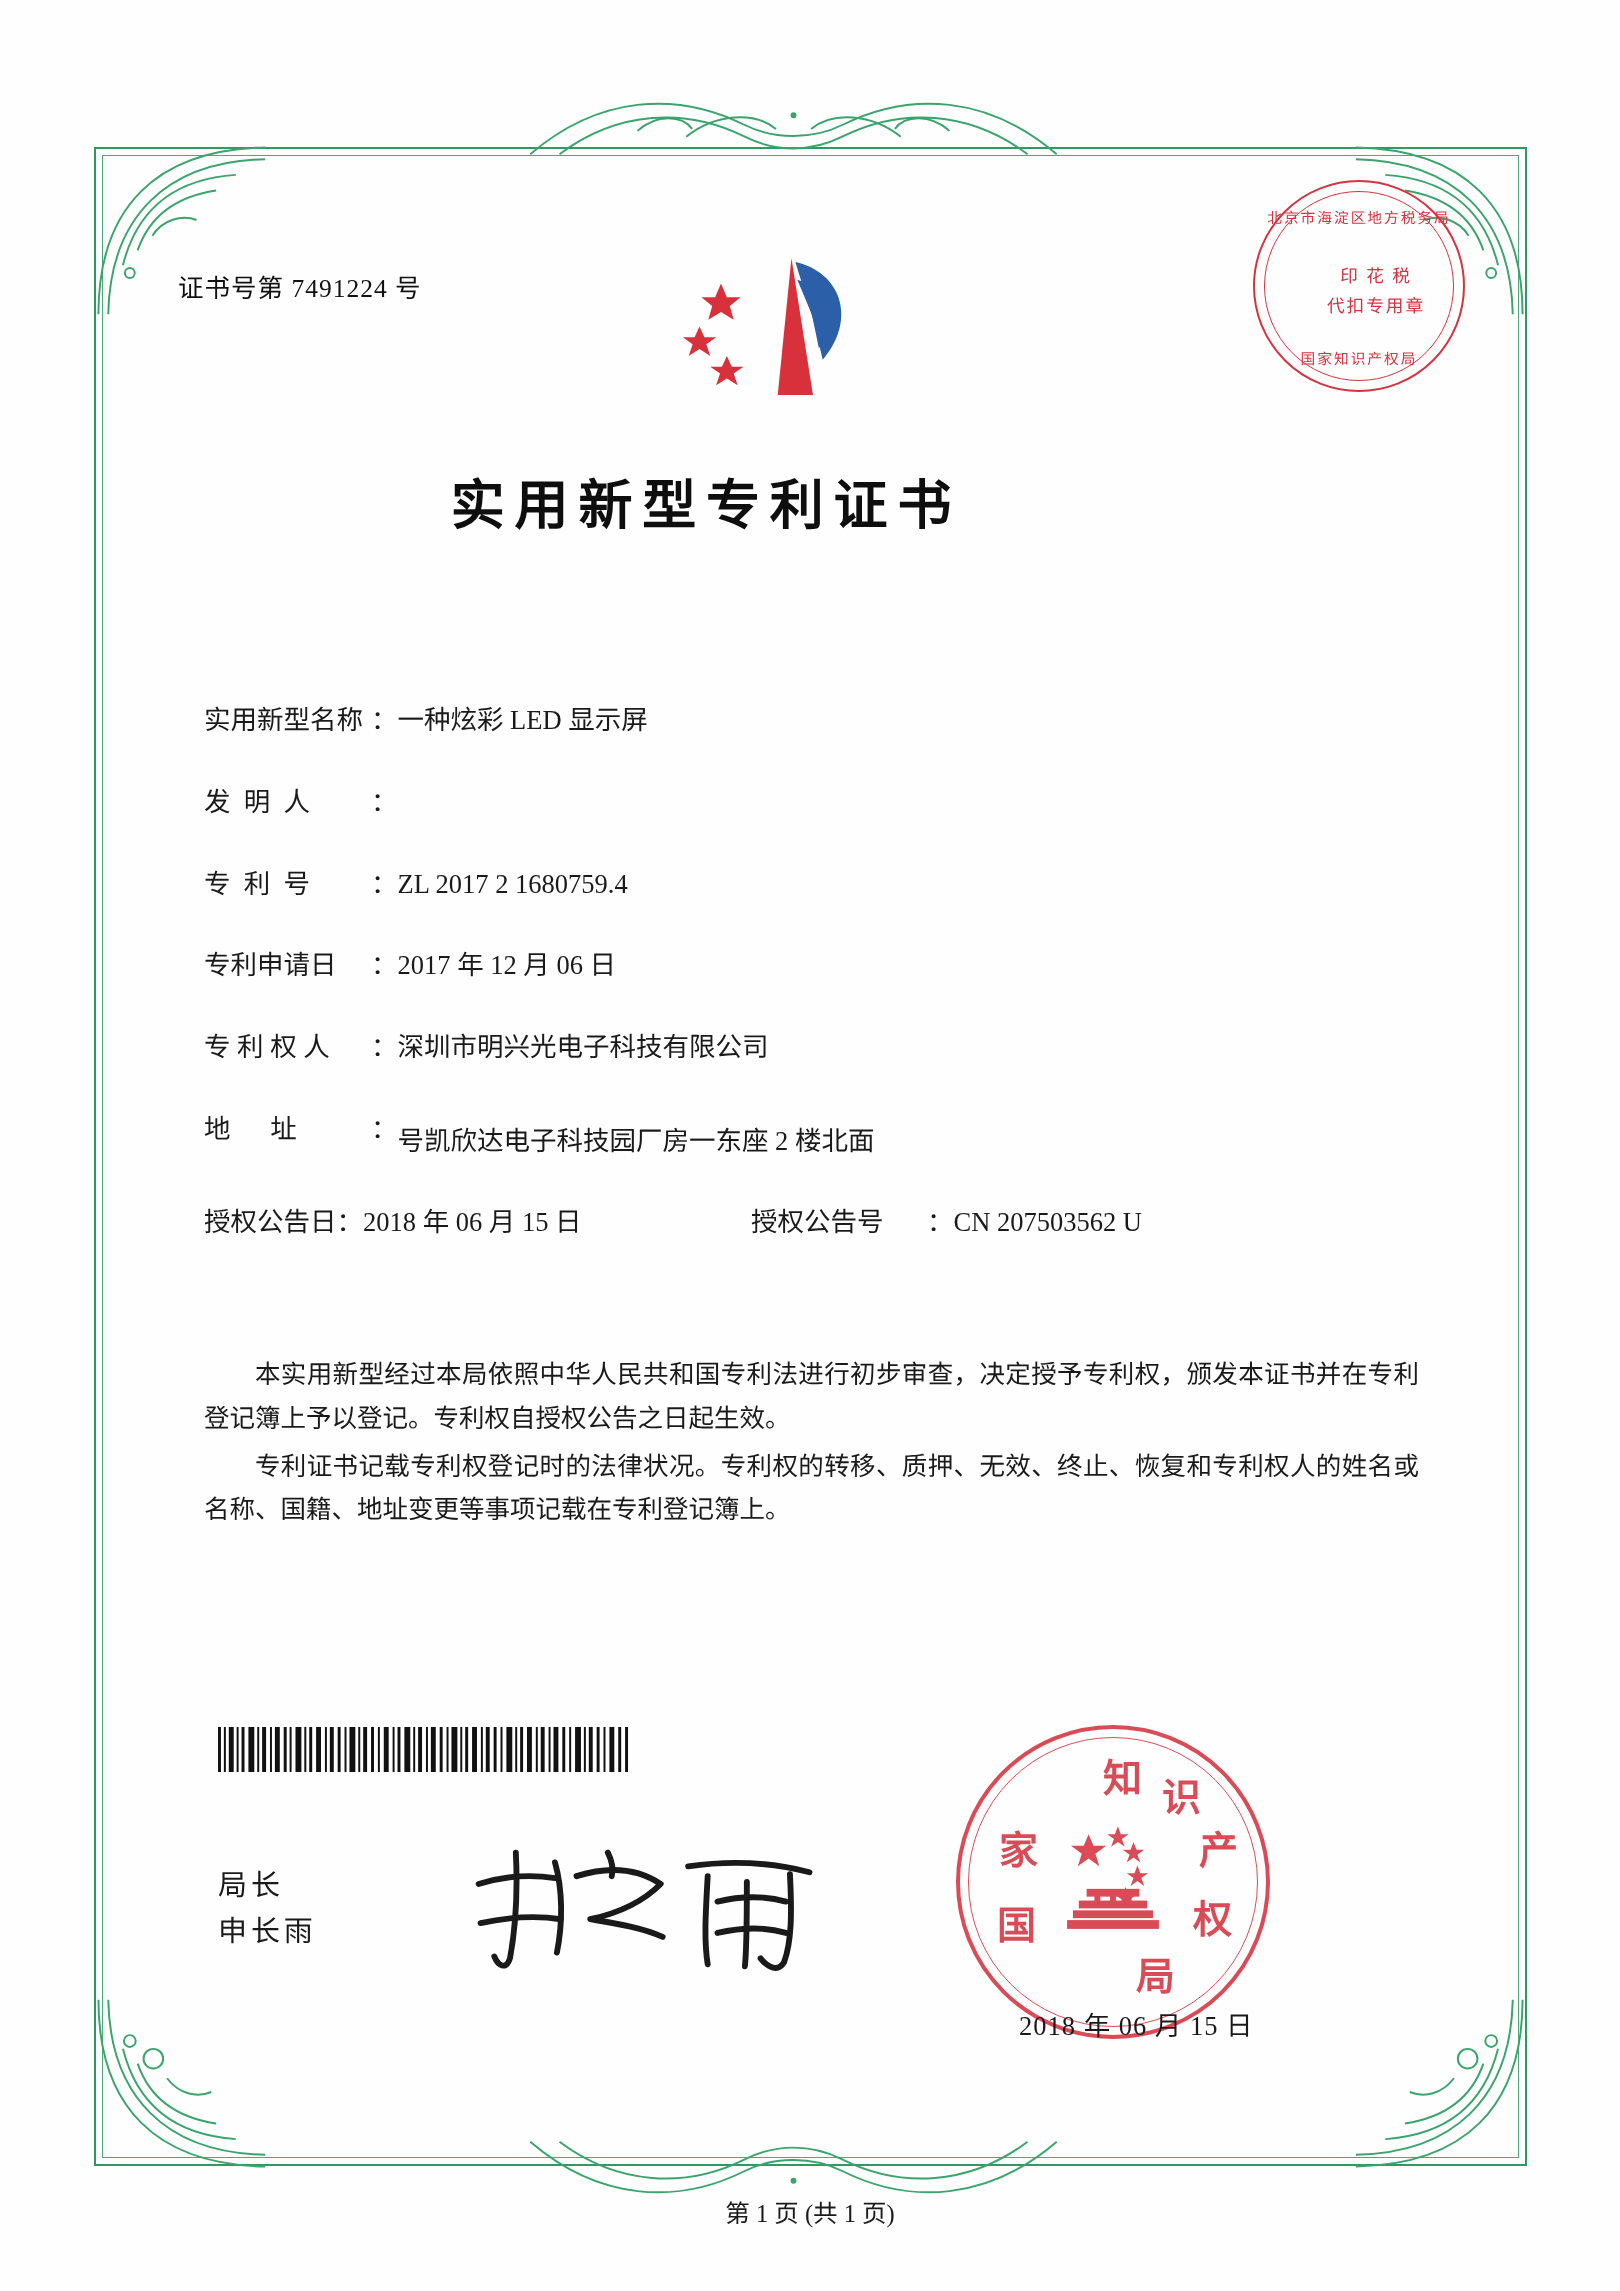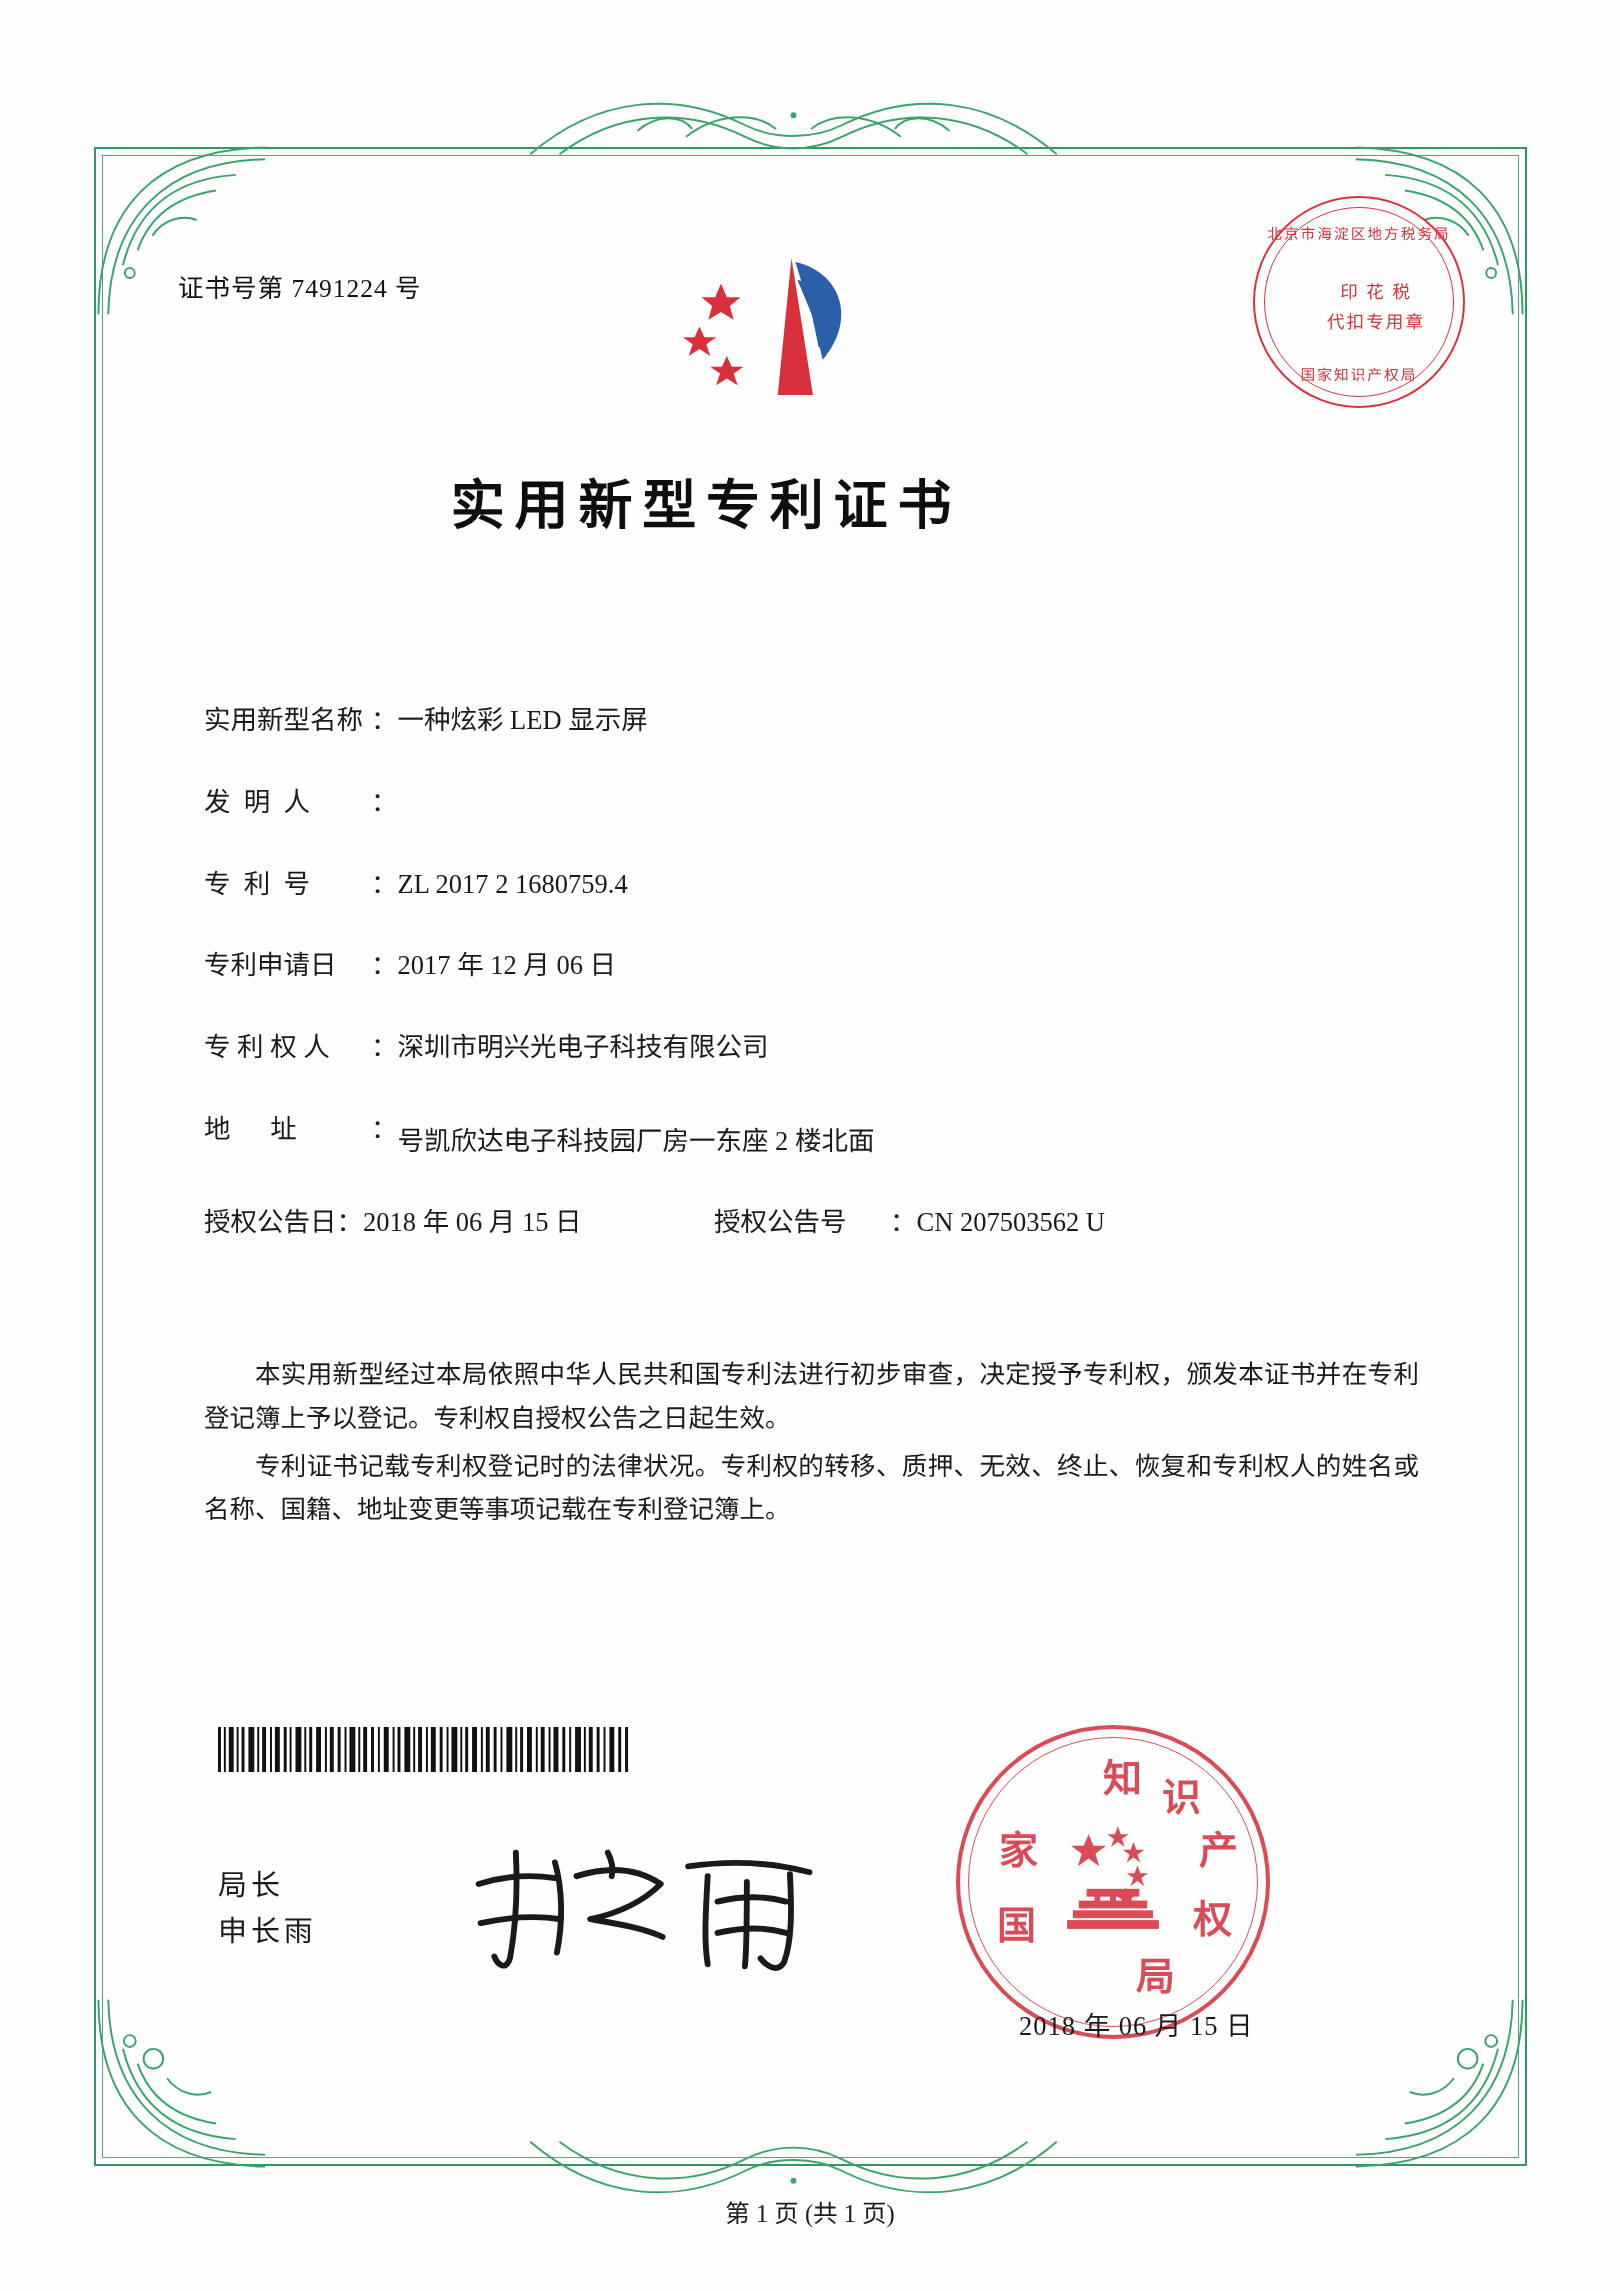--- a/index.html
+++ b/index.html
@@ -72,21 +72,21 @@
     position: absolute;
     left: 676px;
     top: 250px;
     width: 225px;
     height: 162px;
   }
 
   .tax-stamp {
     position: absolute;
     left: 1253px;
-    top: 196px;
+    top: 180px;
     width: 212px;
     height: 212px;
     border-radius: 50%;
     border: 2.9px solid #d4333f;
     box-sizing: border-box;
     color: #d4333f;
   }
   .tax-stamp .ring {
     position: absolute;
     left: 8.8px; top: 8.8px; right: 8.8px; bottom: 8.8px;
@@ -155,20 +155,21 @@
   }
   .field-value .line2 {
     display: block;
     margin-top: 11.8px;
   }
 
   .grant-row {
     display: flex;
     align-items: flex-end;
     margin-bottom: 30px;
+    gap: 37px;
   }
   .grant-left { width: 510px; flex: 0 0 510px; display: flex; }
   .grant-right { flex: 1; display: flex; }
   .grant-left .field-label,
   .grant-right .field-label2 {
     flex: 0 0 auto;
     white-space: pre;
   }
   .grant-right .field-label2 { width: 176px; flex: 0 0 176px; }
 

